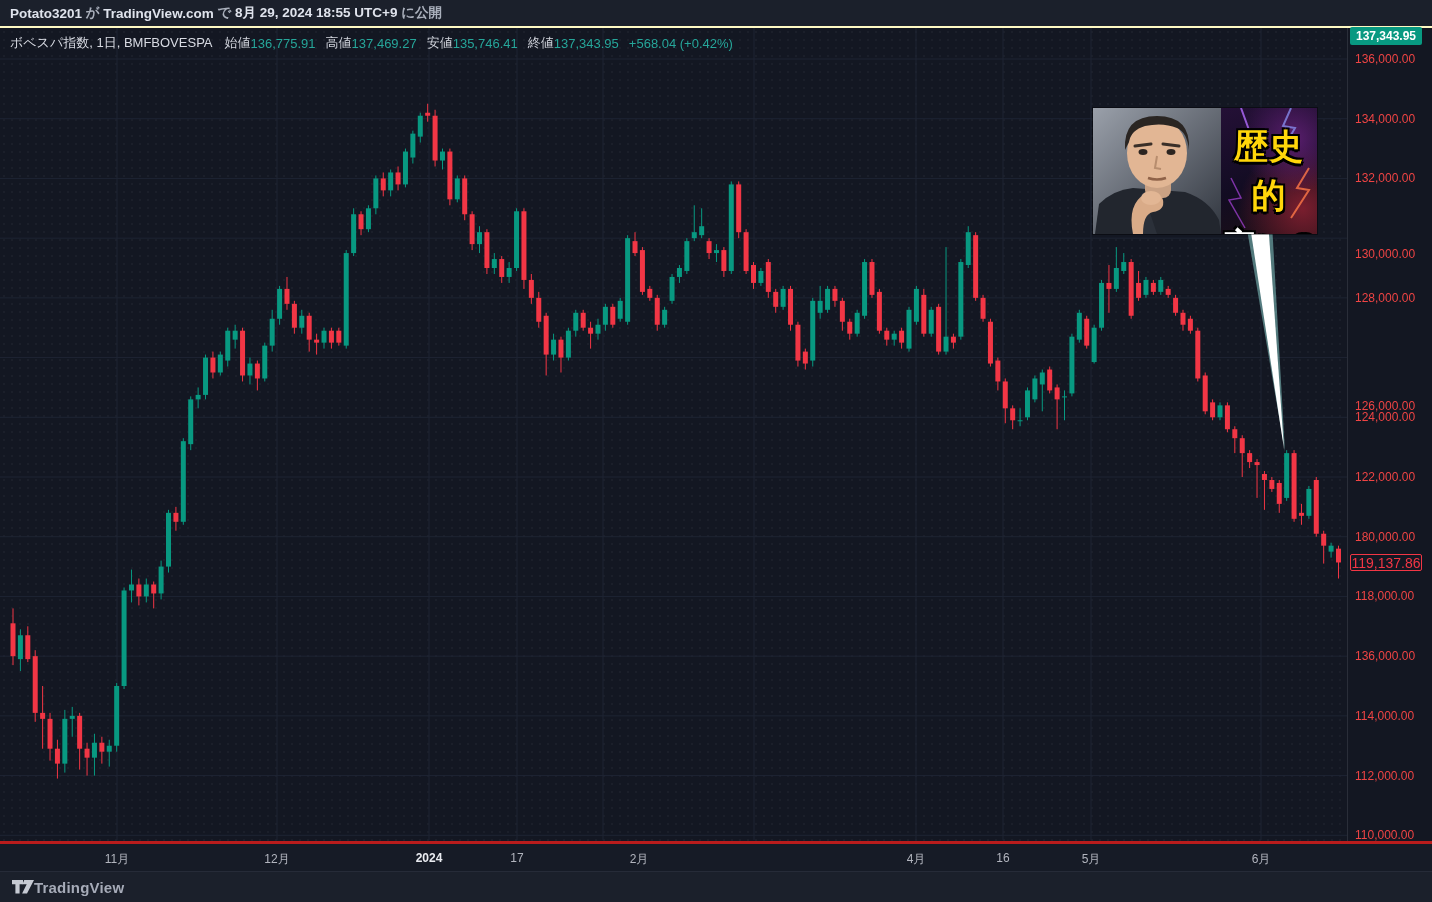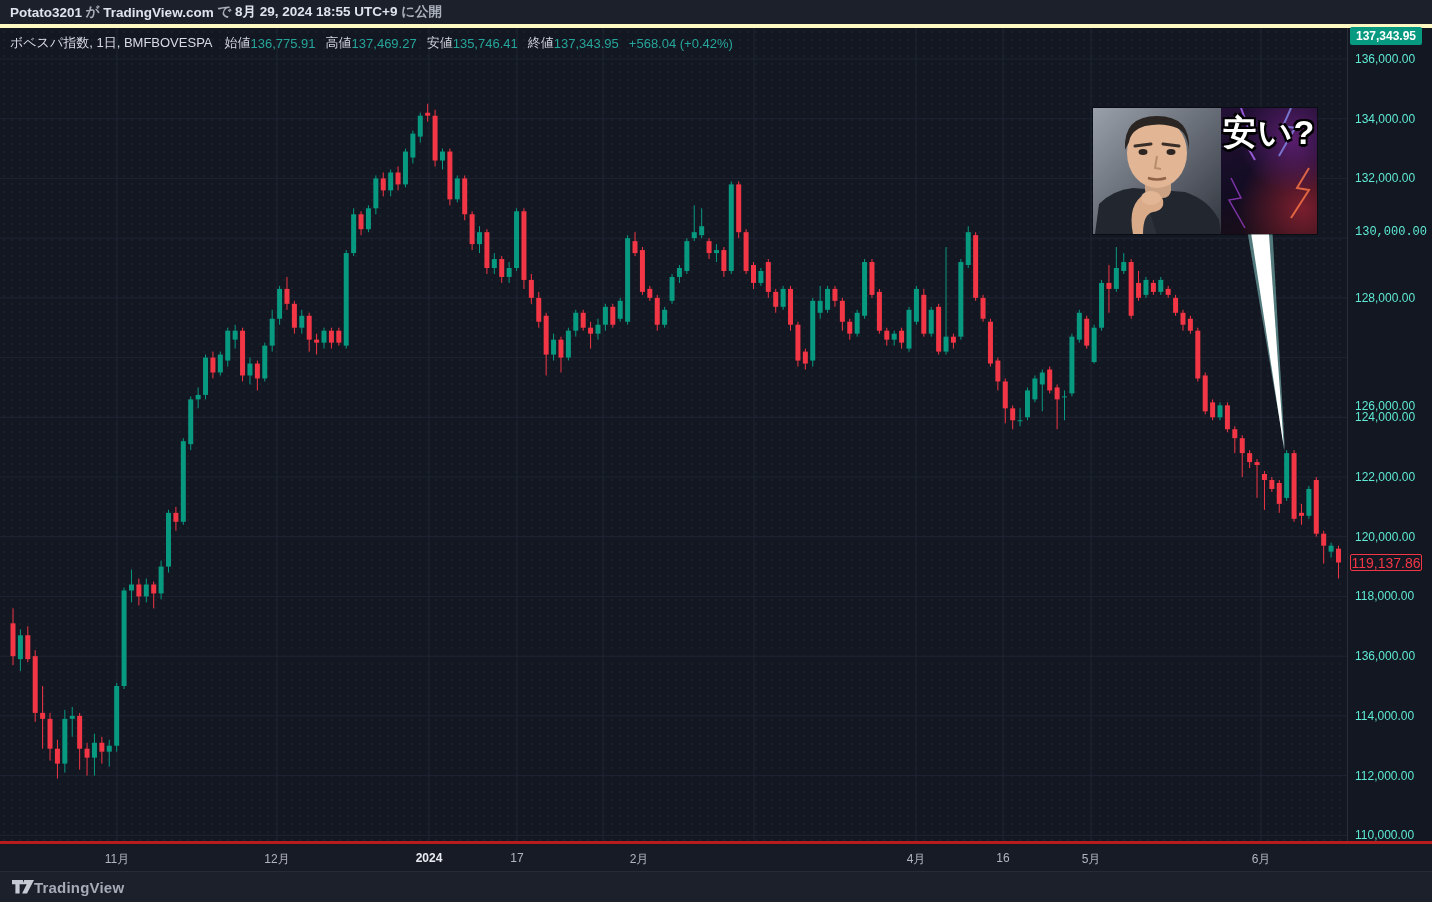--- a/index.html
+++ b/index.html
@@ -1,40 +1,40 @@
 <!DOCTYPE html>
 <html><head>
 <meta charset="utf-8">
 <style>
   html,body{margin:0;padding:0;background:#131722;width:1432px;height:902px;overflow:hidden;
     font-family:"Liberation Sans","DejaVu Sans",sans-serif;-webkit-font-smoothing:antialiased;}
   #stage{position:relative;width:1432px;height:902px;background:#131722;}
 
   
   #topbar{position:absolute;left:0;top:0;width:1432px;height:28px;background:#1b202b;
-    border-bottom:4px solid #fef9c3;display:flex;align-items:center;padding-left:10px;box-sizing:border-box;}
+    border-bottom:2px solid #fef9c3;display:flex;align-items:center;padding-left:10px;box-sizing:border-box;}
   #topbar .seg{font-size:13.5px;color:#dfe3ec;font-weight:700;white-space:pre;}
   #topbar .dim{color:#aab0bc;font-weight:600;}
 
   
   #chart{position:absolute;left:0;top:28px;width:1347px;height:813px;
     background-image:radial-gradient(rgba(255,255,255,0.035) 1px,transparent 1px);
     background-size:8px 8px;}
   #plot{position:absolute;left:0;top:0;}
 
   
   #legend{position:absolute;left:10px;top:6px;display:flex;align-items:center;font-size:13px;color:#d1d4dc;white-space:pre;}
   #legend .sym{margin-right:12px;color:#d8dbe3;}
   #legend .lab{color:#d1d4dc;}
   #legend .val{color:#26a69a;margin-right:10px;}
   #legend .chg{color:#26a69a;}
 
   
   #price-axis{position:absolute;left:1347px;top:28px;width:85px;height:813px;border-left:1px solid #2a2e39;}
-  .ylab{position:absolute;left:7px;transform:translateY(-50%);font-size:12px;color:#5eead4;white-space:nowrap;}
+  .ylab{position:absolute;left:7px;transform:translateY(-50%);font-size:12px;color:#ef4444;white-space:nowrap;}
   #last-badge{position:absolute;left:2px;top:-1px;width:72px;height:18px;background:#089981;border-radius:2px;
     color:#fff;font-size:12px;font-weight:700;display:flex;align-items:center;justify-content:center;}
   #marked-badge{position:absolute;left:2px;width:70px;height:15px;border:1px solid #f23645;border-radius:2px;
     background:#131722;color:#f23645;font-size:14px;display:flex;align-items:center;justify-content:center;}
 
   
   #time-axis{position:absolute;left:0;top:841px;width:1432px;height:30px;border-top:3px solid #b91c1c;background:#161b26;}
   .xlab{position:absolute;top:7px;transform:translateX(-50%);font-size:12px;color:#b2b5be;white-space:nowrap;}
   .xlab.major{color:#e9ebf0;font-weight:700;}
 
@@ -510,37 +510,38 @@
           <ellipse cx="58" cy="90" rx="10" ry="7" fill="#e2b694"></ellipse>
         </svg>
       </div>
       <div class="right">
         <svg width="96" height="126" viewBox="0 0 96 126" style="position:absolute;left:0;top:0">
           <path d="M20,0 L28,22 L18,24 L34,52" stroke="#b36bff" stroke-width="2" fill="none" opacity=".8"></path>
           <path d="M70,0 L62,18 L74,20 L58,48" stroke="#8f9bff" stroke-width="2" fill="none" opacity=".7"></path>
           <path d="M88,60 L76,80 L88,82 L70,110" stroke="#ff7847" stroke-width="2" fill="none" opacity=".8"></path>
           <path d="M10,70 L20,90 L8,92 L24,120" stroke="#c44dff" stroke-width="1.5" fill="none" opacity=".6"></path>
         </svg>
+        <div class="thumb-line l1">歴史的</div>
         <div class="thumb-line l2">安い?</div>
       </div>
     </div>
   </div>
 
   <div id="price-axis">
     <div id="last-badge">137,343.95</div>
     <div id="marked-badge" style="top: 526.461px;">119,137.86</div>
   <div class="ylab" style="top: 31px;">136,000.00</div>
       <div class="ylab" style="top: 90.715px;">134,000.00</div>
       <div class="ylab" style="top: 150.43px;">132,000.00</div>
-      <div class="ylab" style="top: 204px; font-family: Liberation Mono, monospace;">130,000.00</div>
+      <div class="ylab" style="top: 226px;">130,000.00</div>
       <div class="ylab" style="top: 269.86px;">128,000.00</div>
       <div class="ylab" style="top: 329.575px; margin-top: 48px;">126,000.00</div>
       <div class="ylab" style="top: 389.29px;">124,000.00</div>
       <div class="ylab" style="top: 449.005px;">122,000.00</div>
-      <div class="ylab" style="top: 508.72px;">120,000.00</div>
+      <div class="ylab" style="top: 508.72px;">180,000.00</div>
       <div class="ylab" style="top: 568.435px;">118,000.00</div>
       <div class="ylab" style="top: 628.15px;">136,000.00</div>
       <div class="ylab" style="top: 687.865px;">114,000.00</div>
       <div class="ylab" style="top: 747.58px;">112,000.00</div>
       <div class="ylab" style="top: 807.295px;">110,000.00</div>
     </div>
 
   <div id="time-axis">
       <div class="xlab" style="left: 117px;">11月</div>
       <div class="xlab" style="left: 277px;">12月</div>

